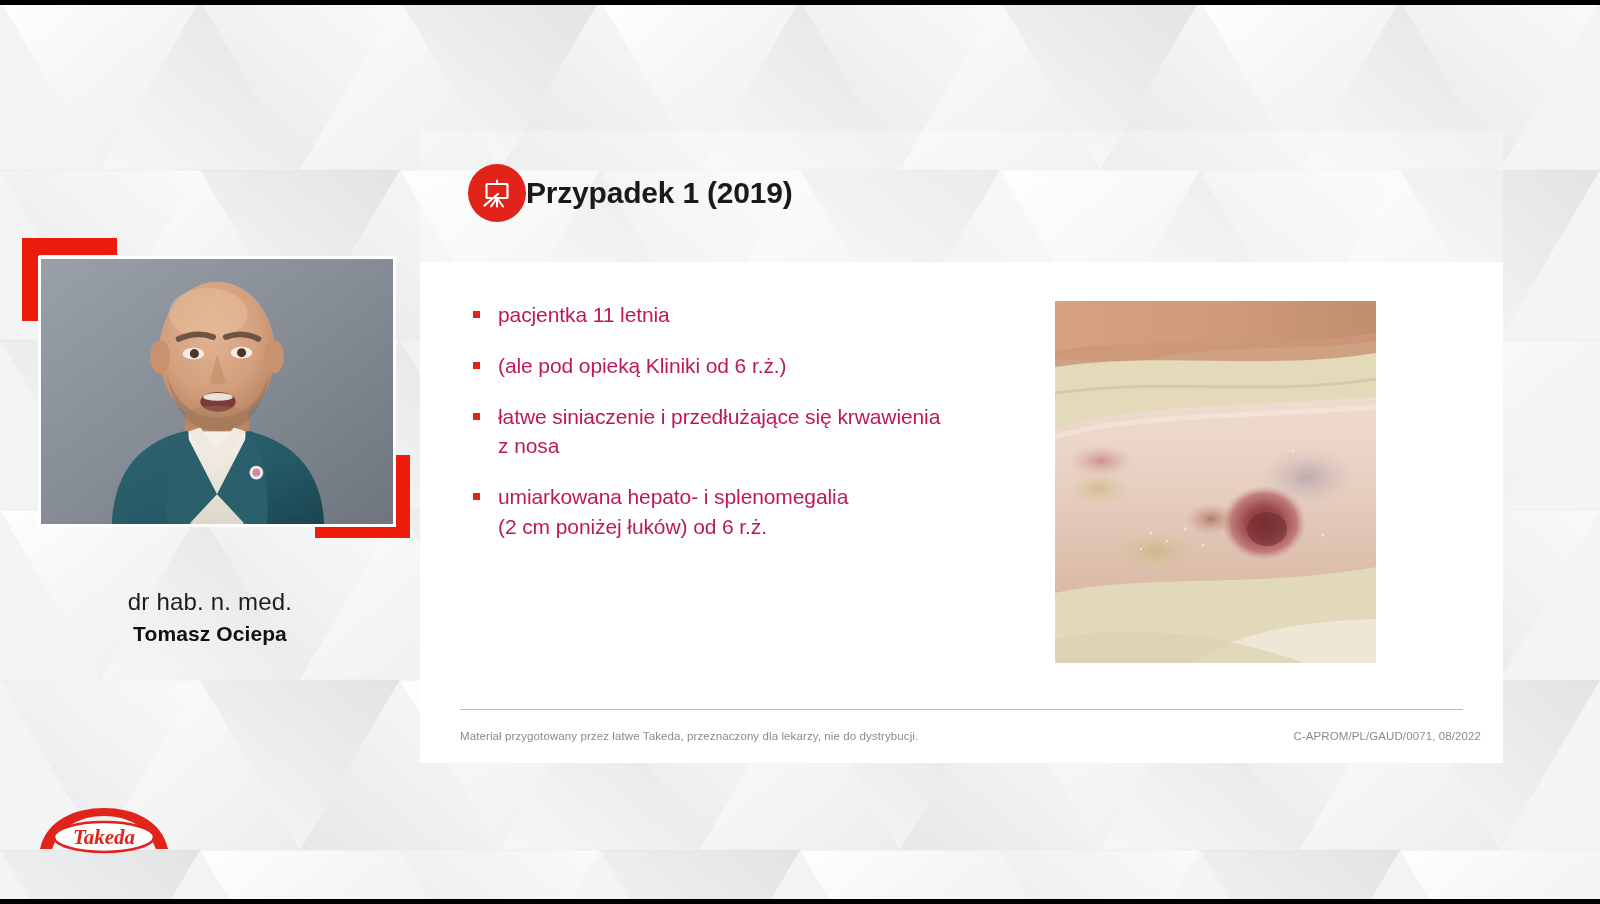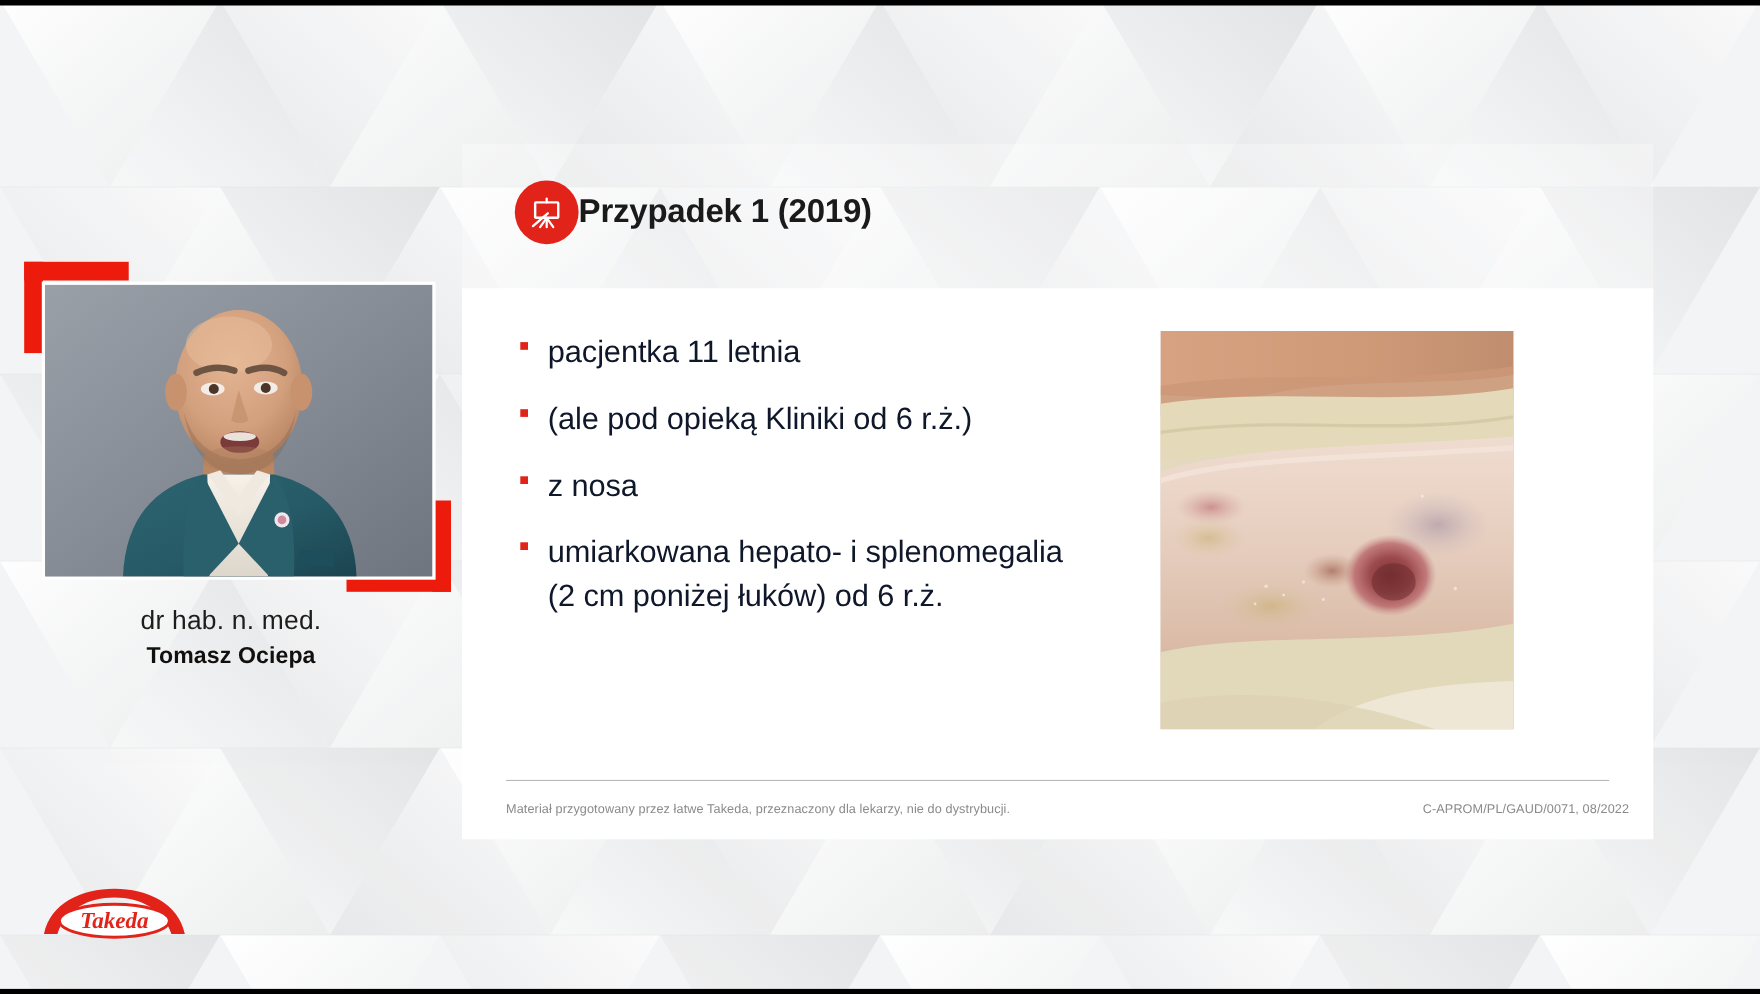--- a/index.html
+++ b/index.html
@@ -81,21 +81,21 @@
     height: 100%;
     display: block;
     overflow: hidden;
     background: #8b8f98;
   }
   #speaker-photo svg { display: block; width: 100%; height: 100%; }
 
   #speaker-caption {
     position: absolute;
     left: 0;
-    top: 549px;
+    top: 586px;
     width: 420px;
     text-align: center;
     z-index: 10;
     line-height: 1.32;
   }
   #speaker-title-line {
     font-size: 24px;
     color: #1d1d1b;
     letter-spacing: 0.2px;
   }
@@ -171,23 +171,23 @@
     top: 38px;
     width: 580px;
     list-style: none;
     margin: 0;
     padding: 0;
   }
   #bullet-list li {
     position: relative;
     padding-left: 28px;
     margin-bottom: 21px;
-    font-size: 28px;
+    font-size: 21px;
     line-height: 1.42;
-    color: #0f172a;
+    color: #be185d;
     letter-spacing: -0.1px;
   }
   #bullet-list li:last-child { margin-bottom: 0; }
   #bullet-list li .bullet-marker {
     position: absolute;
     left: 3px;
     top: 11px;
     width: 7px;
     height: 7px;
     background: #e2231a;
@@ -476,20 +476,21 @@
         <li>
           <span class="bullet-marker"></span>
           <span>pacjentka 11 letnia</span>
         </li>
         <li>
           <span class="bullet-marker"></span>
           <span class="bullet-line-2">(ale pod opieką Kliniki od 6 r.ż.)</span>
         </li>
         <li>
           <span class="bullet-marker"></span>
+          <span>łatwe siniaczenie i przedłużające się krwawienia</span>
           <span class="bullet-line-2">z nosa</span>
         </li>
         <li>
           <span class="bullet-marker"></span>
           <span>umiarkowana hepato- i splenomegalia</span>
           <span class="bullet-line-2">(2 cm poniżej łuków) od 6 r.ż.</span>
         </li>
       </ul>
 
       <div id="clinical-photo">

